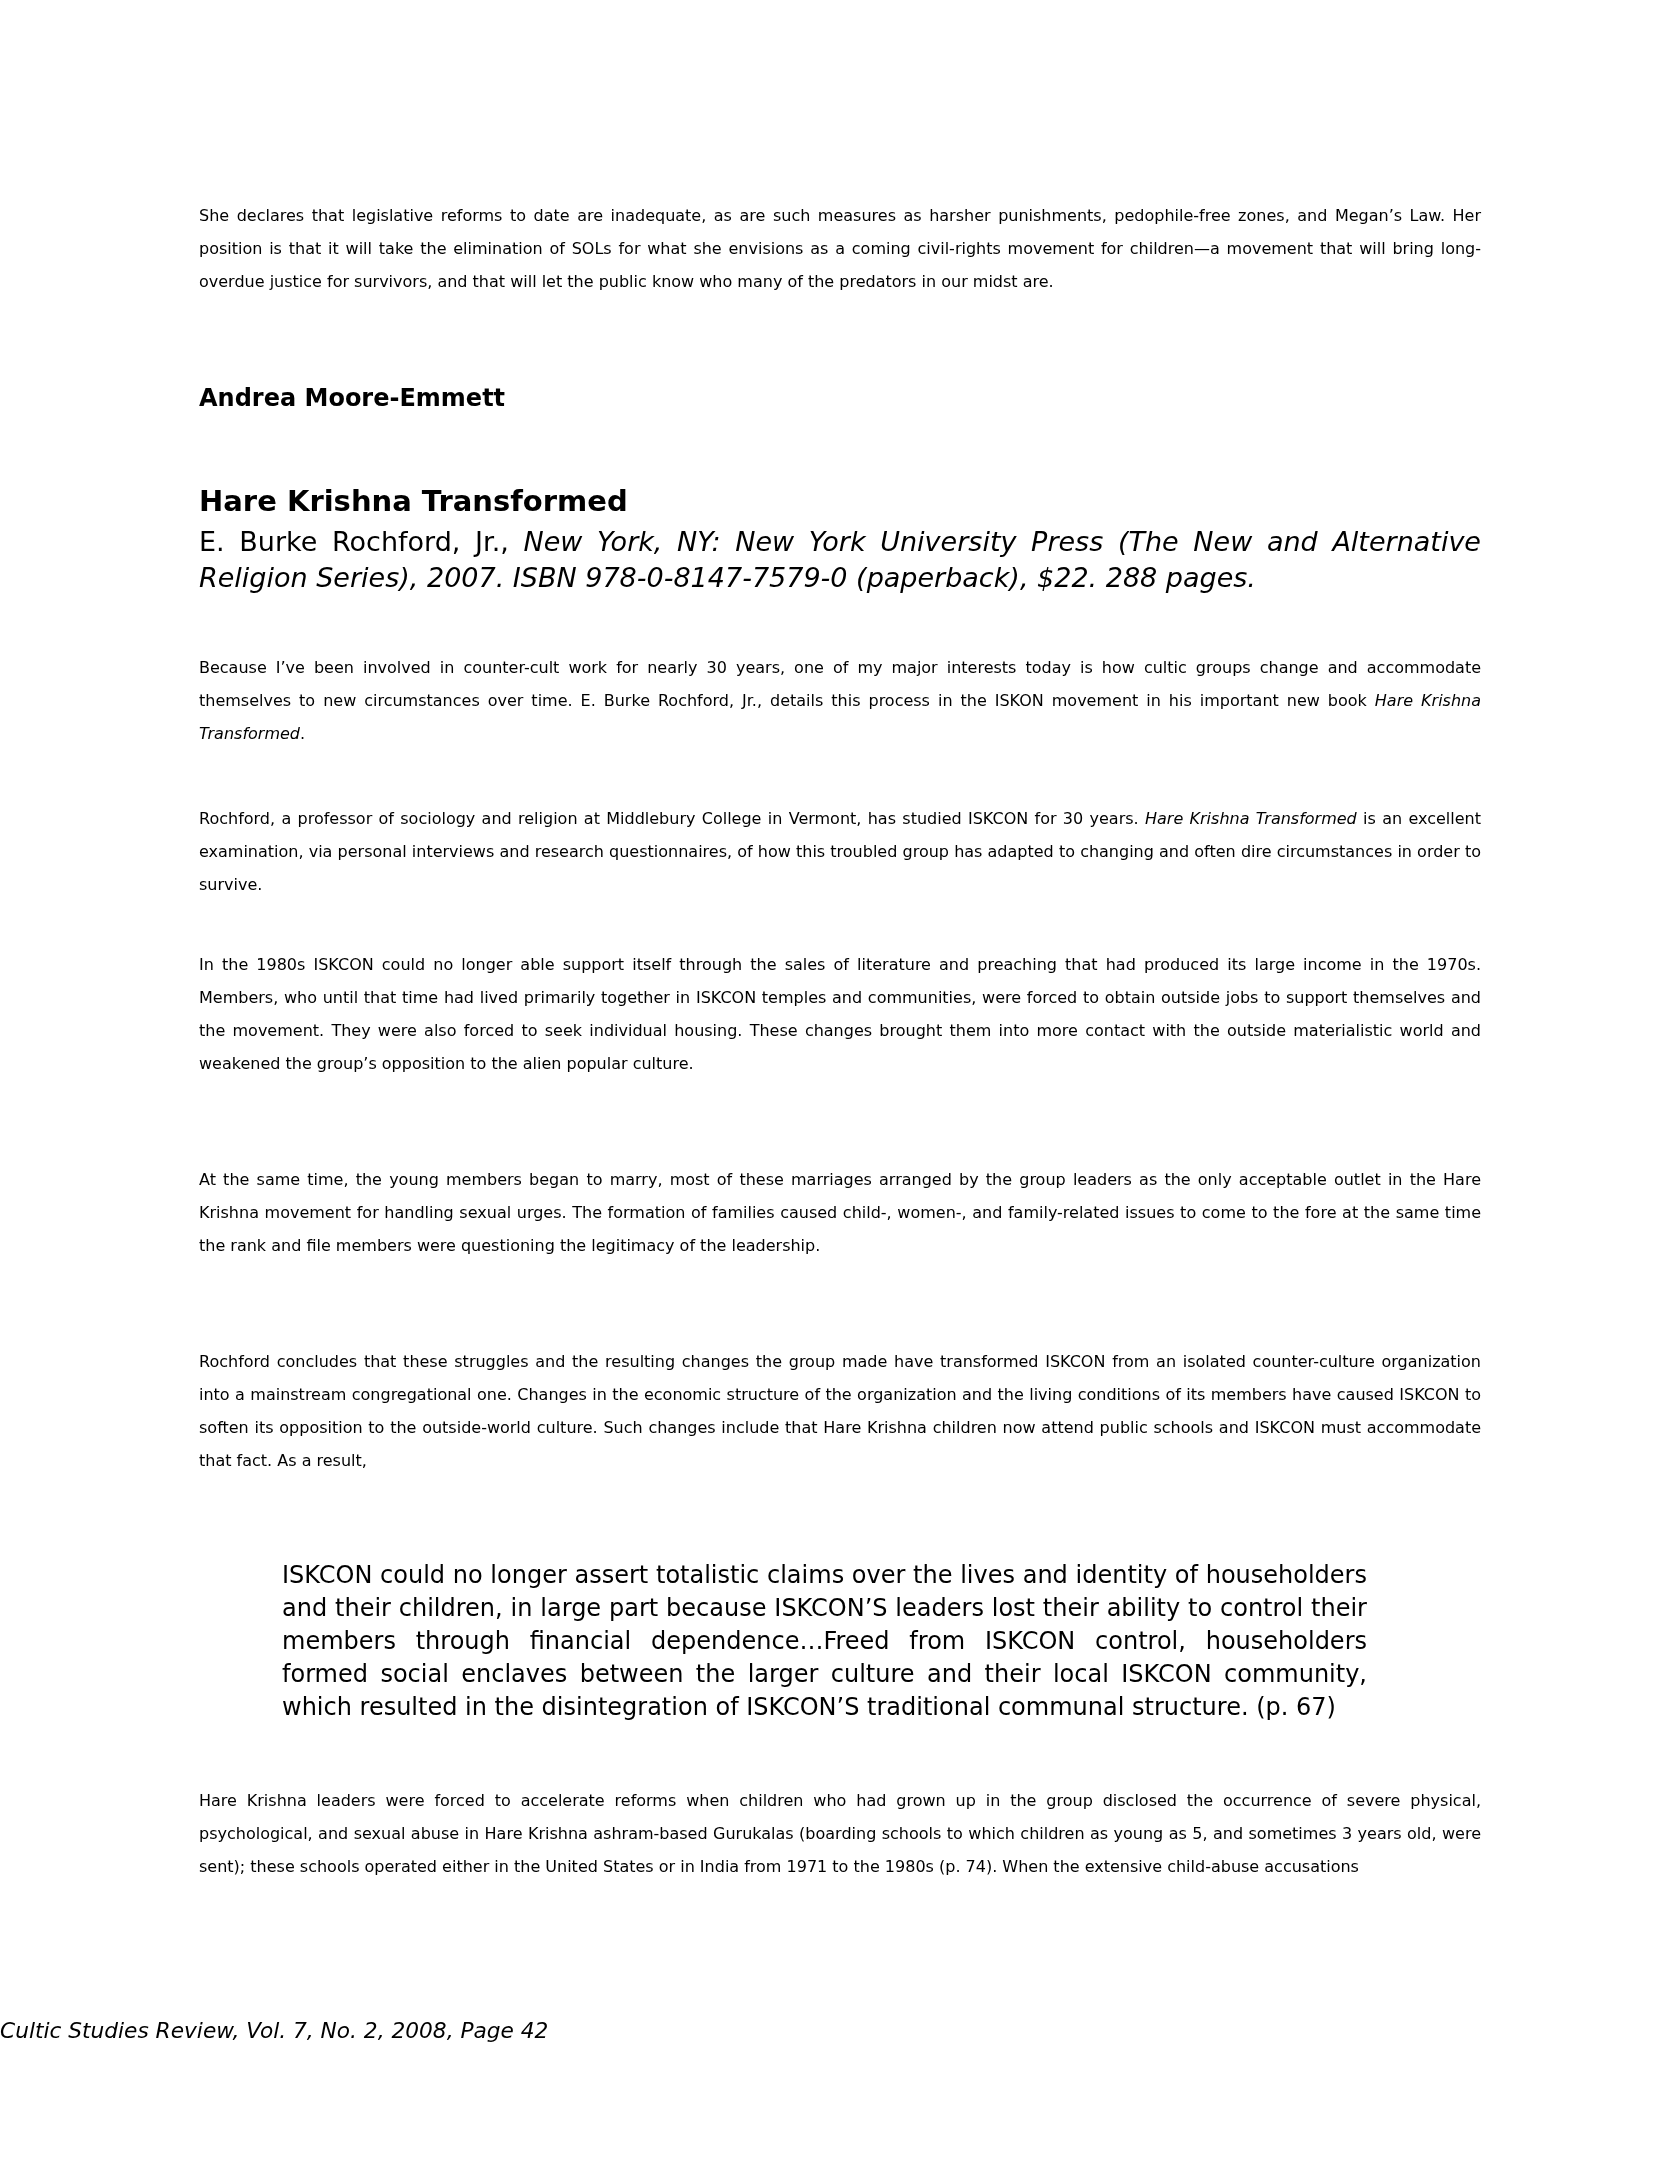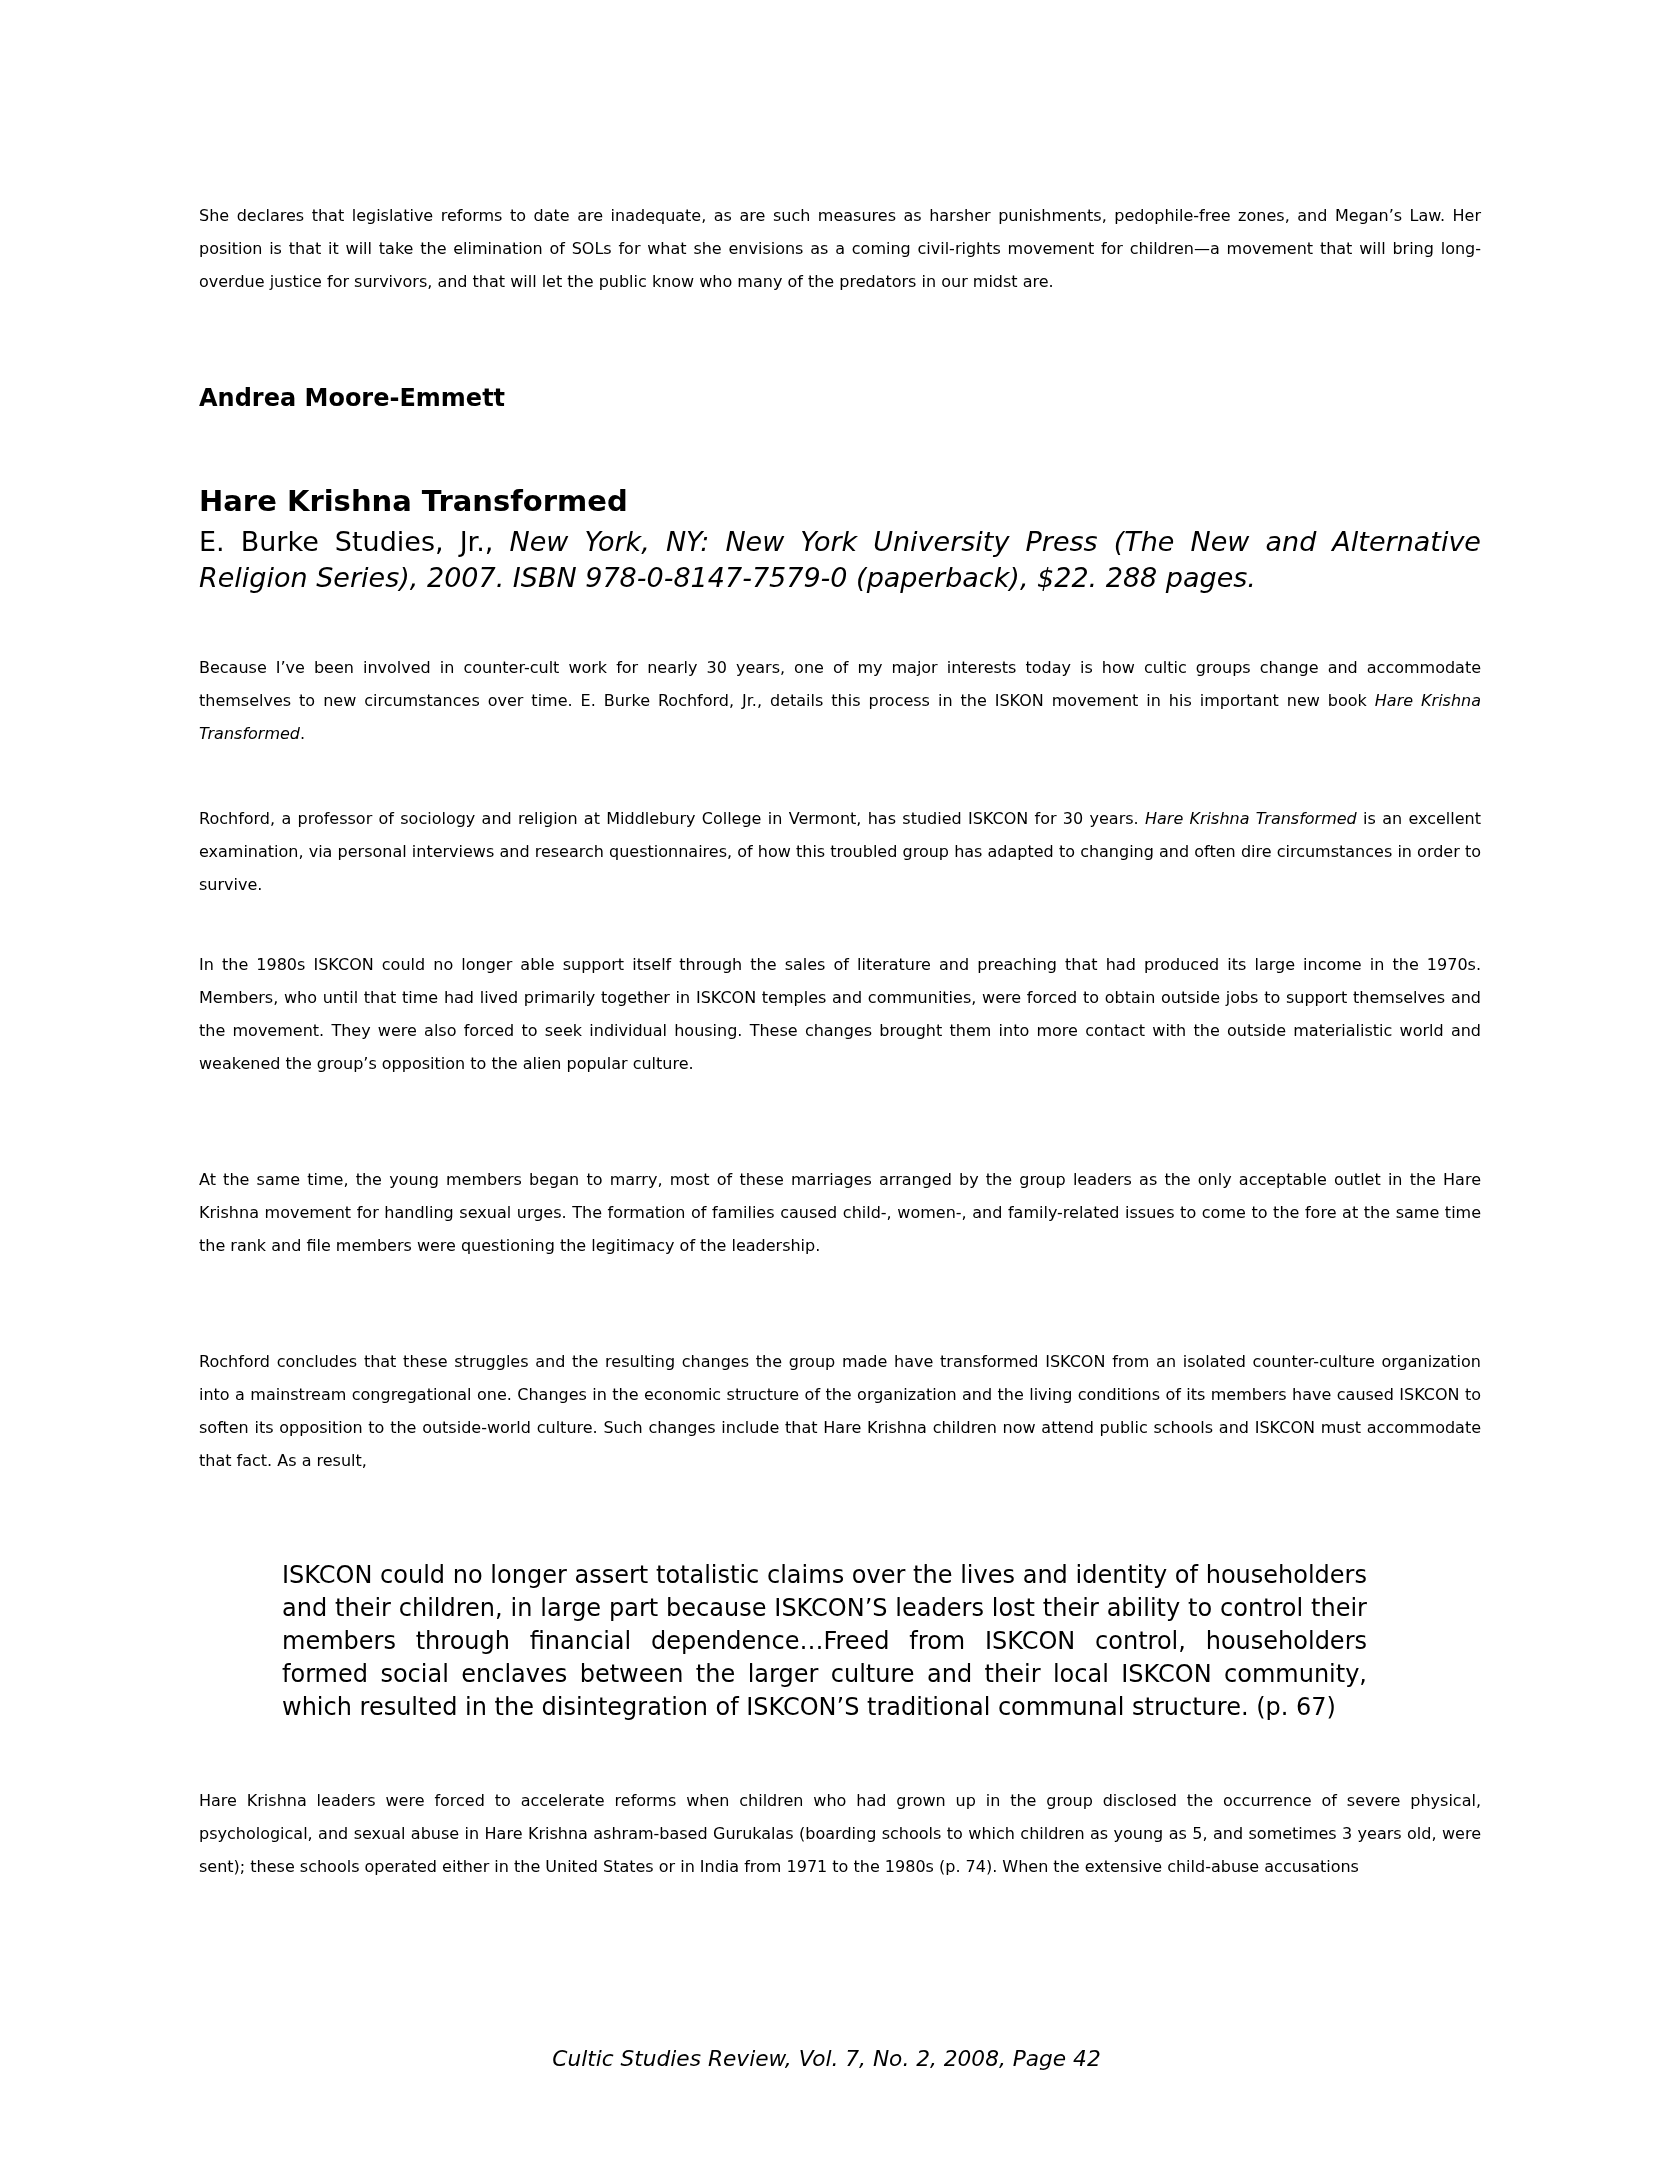--- a/index.html
+++ b/index.html
@@ -8,34 +8,34 @@
   .blk { position: absolute; left: 199px; width: 1282px; }
   .body { font-size: 16px; line-height: 33px; text-align: justify; margin: 0; }
   .author { position: absolute; left: 199px; width: 1282px; text-align: left;
             font-weight: bold; font-size: 24px; line-height: 33px; }
   .heading { position: absolute; left: 199px; width: 1282px; font-weight: bold;
              font-size: 29px; line-height: 36px; margin: 0; }
   .citation { position: absolute; left: 199px; width: 1282px; font-size: 27px;
               line-height: 36px; text-align: justify; margin: 0; }
   .quote { position: absolute; left: 282px; width: 1085px; font-size: 24px;
            line-height: 33px; text-align: justify; margin: 0; }
-  .footer { position: absolute; left: 0; width: 1653px; text-align: center;
-            font-style: italic; font-size: 21.7px; line-height: 28px; margin-top: 28px; }
+  .footer { position: absolute; left: 0; width: 1653px; text-align: left;
+            font-style: italic; font-size: 21.7px; line-height: 28px; }
   em { }
 </style>
 </head>
 <body>
 
 <p class="blk body" style="top:199px;">She declares that legislative reforms to date are inadequate, as are such measures as harsher punishments, pedophile-free zones, and Megan’s Law. Her position is that it will take the elimination of SOLs for what she envisions as a coming civil-rights movement for children—a movement that will bring long-overdue justice for survivors, and that will let the public know who many of the predators in our midst are.</p>
 
 <div class="author" style="top:382px;">Andrea Moore-Emmett</div>
 
 <h2 class="heading" style="top:483px;">Hare Krishna Transformed</h2>
 
-<p class="citation" style="top:524px;"><span>E. Burke Studies, Jr.,</span> <em>New York, NY: New York University Press (The New and Alternative Religion Series), 2007. ISBN 978-0-8147-7579-0 (paperback), $22. 288 pages.</em></p>
+<p class="citation" style="top:524px;"><span>E. Burke Rochford, Jr.,</span> <em>New York, NY: New York University Press (The New and Alternative Religion Series), 2007. ISBN 978-0-8147-7579-0 (paperback), $22. 288 pages.</em></p>
 
 <p class="blk body" style="top:651px;"><span>Because I’ve been involved in counter-cult work for nearly 30 years, one of my major interests today is how cultic groups change and accommodate themselves to new circumstances over time. E. Burke Rochford, Jr., details this process in the ISKON movement in his important new book </span><em>Hare Krishna Transformed</em><span>.</span></p>
 
 <p class="blk body" style="top:802px;"><span>Rochford, a professor of sociology and religion at Middlebury College in Vermont, has studied ISKCON for 30 years. </span><em>Hare Krishna Transformed</em><span> is an excellent examination, via personal interviews and research questionnaires, of how this troubled group has adapted to changing and often dire circumstances in order to survive.</span></p>
 
 <p class="blk body" style="top:948px;">In the 1980s ISKCON could no longer able support itself through the sales of literature and preaching that had produced its large income in the 1970s. Members, who until that time had lived primarily together in ISKCON temples and communities, were forced to obtain outside jobs to support themselves and the movement. They were also forced to seek individual housing. These changes brought them into more contact with the outside materialistic world and weakened the group’s opposition to the alien popular culture.</p>
 
 <p class="blk body" style="top:1163px;">At the same time, the young members began to marry, most of these marriages arranged by the group leaders as the only acceptable outlet in the Hare Krishna movement for handling sexual urges. The formation of families caused child-, women-, and family-related issues to come to the fore at the same time the rank and file members were questioning the legitimacy of the leadership.</p>
 
 <p class="blk body" style="top:1345px;">Rochford concludes that these struggles and the resulting changes the group made have transformed ISKCON from an isolated counter-culture organization into a mainstream congregational one. Changes in the economic structure of the organization and the living conditions of its members have caused ISKCON to soften its opposition to the outside-world culture. Such changes include that Hare Krishna children now attend public schools and ISKCON must accommodate that fact. As a result,</p>

